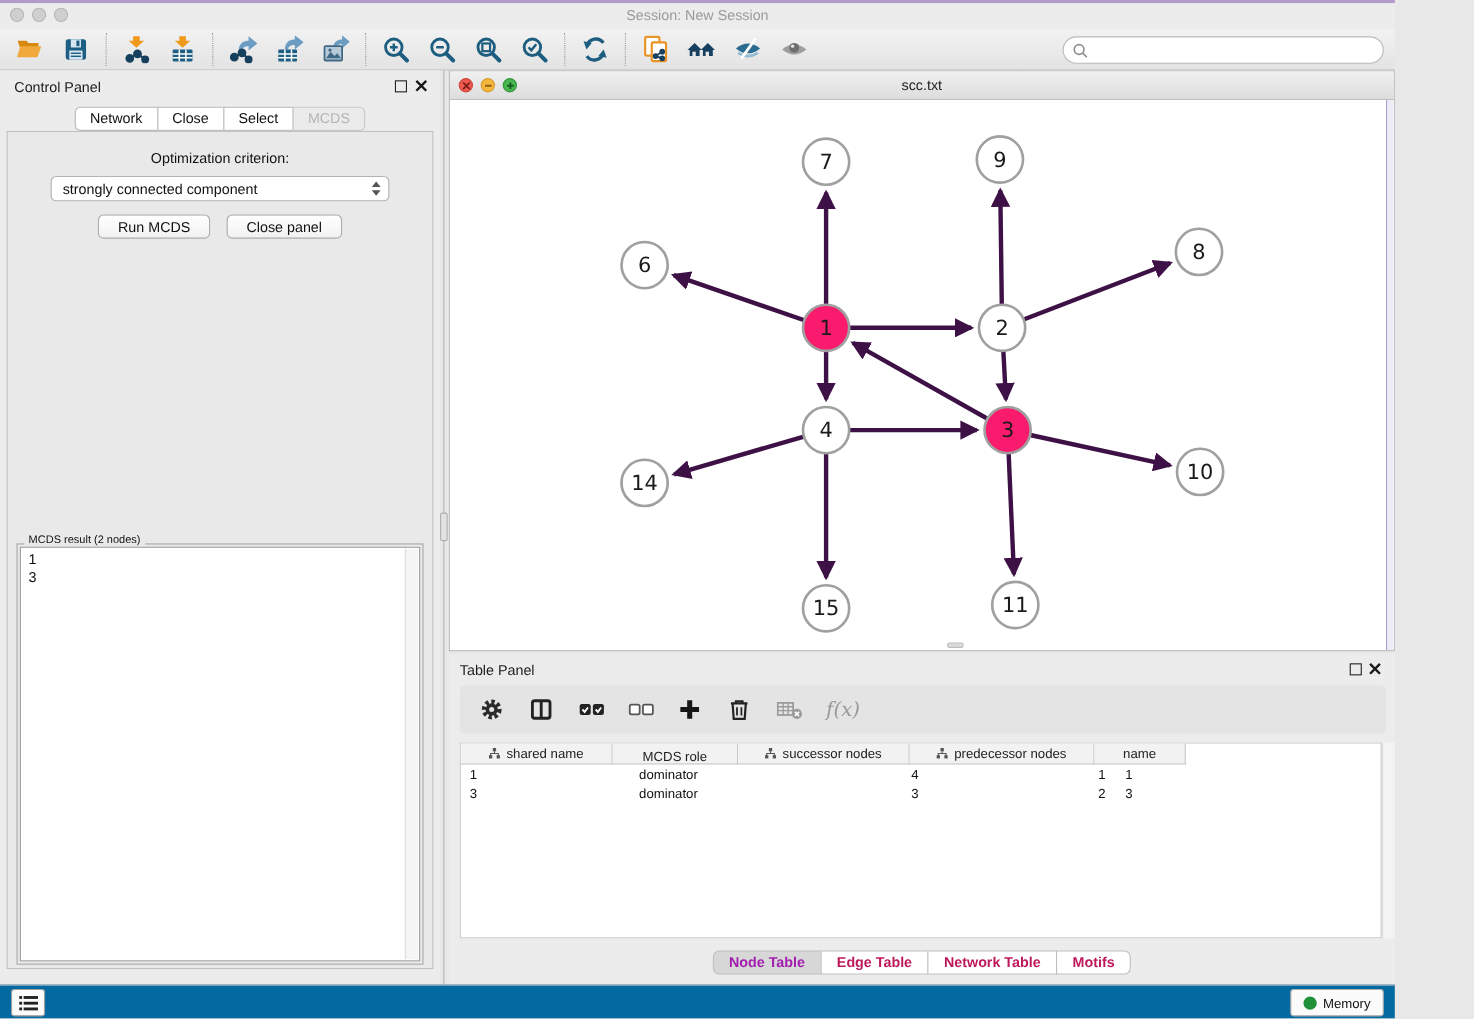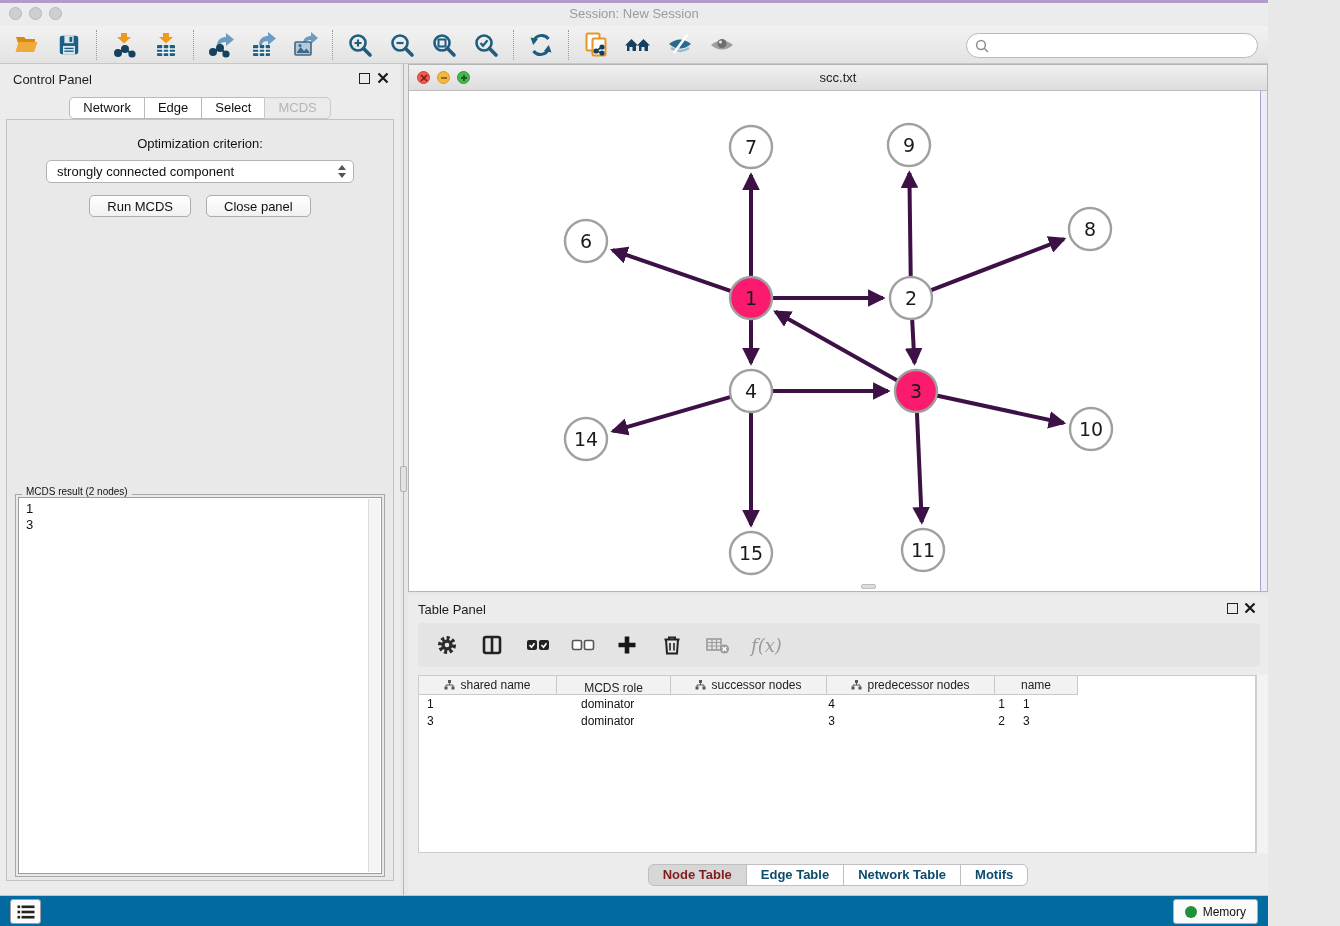--- a/index.html
+++ b/index.html
@@ -71,22 +71,22 @@
   .ttb { background:transparent; border:none; display:flex; align-items:center; justify-content:flex-start; width:28px; height:30px; cursor:default; }
   .fx { font-family:"DejaVu Serif",serif; font-style:italic; font-size:18px; color:#9a9a9a; }
   .tp-table { position:absolute; top:80px; left:10px; right:12px; bottom:42px; background:#fff; border:1px solid #cdcdcd; }
   .thead { display:flex; height:19px; }
   .th { background:#f2f2f2; border-right:1px solid #c9c9c9; border-bottom:1px solid #c9c9c9; display:flex; align-items:center; justify-content:center; gap:5px; font-size:12px; color:#222; }
   .trow { display:flex; height:17px; font-size:12px; color:#111; align-items:center; }
   .c0{width:138px;} .c1{width:114px;flex-direction:column;} .c2{width:156px;} .c3{width:168px;} .c4{width:83px;}
   .td.c0{padding-left:8px;} .td.c1{padding-left:4px;margin-left:20px;} .td.c2{text-align:right;padding-right:12px;} .td.c3{text-align:right;padding-right:10px;} .td.c4{padding-left:8px;}
   .tp-scroll { position:absolute; right:0; top:80px; bottom:42px; width:12px; background:#f3f3f3; border-left:1px solid #cfcfcf; }
   .tp-tabs { position:absolute; bottom:9px; left:0; right:0; display:flex; justify-content:center; }
-  .tp-tab { height:22px; padding:0 14px; font-size:13px; font-weight:bold; line-height:20px; background:#fff; border:1px solid #bfbfbf; margin-left:-1px; color:#0c4a6e; cursor:default; }
-  .tp-tab.selected { background:#d7d7d7; color:#7f1d1d; border-radius:6px 0 0 6px; margin-left:0; }
+  .tp-tab { height:22px; padding:0 14px; font-size:13px; font-weight:bold; line-height:20px; background:#fff; border:1px solid #bfbfbf; margin-left:-1px; color:#be185d; cursor:default; }
+  .tp-tab.selected { background:#d7d7d7; color:#a21caf; border-radius:6px 0 0 6px; margin-left:0; }
   .tp-tab:last-child { border-radius:0 6px 6px 0; }
 
   
   .statusbar { position:absolute; bottom:0; left:0; right:0; height:31px; background:#0369a1; border-top:1px solid #c3c3c3; }
   .sb-left { position:absolute; left:10px; top:3px; width:31px; height:25px; background:#fbfbfb; border:1px solid #9f9f9f; border-radius:3px; display:flex; align-items:center; justify-content:center; }
   .sb-mem { position:absolute; right:10px; top:3px; height:25px; padding:0 11px; background:#fbfbfb; border:1px solid #aeaeae; border-radius:3px; display:flex; align-items:center; gap:6px; font-size:12px; color:#111; }
   .mem-dot { width:12px; height:12px; border-radius:50%; background:#1f9138; }
 </style>
 </head>
 <body>
@@ -266,21 +266,21 @@
       <span class="cp-title">Control Panel</span>
       <button class="float-btn"></button>
       <button class="close-btn">
         <svg width="12" height="12" viewBox="0 0 12 12">
             <path d="M1.5 1.5l9 9M10.5 1.5l-9 9" stroke="#1a1a1a" stroke-width="2.2"></path>
           </svg>
       </button>
     </div>
     <div class="cp-tabs">
       <button class="cp-tab">Network</button>
-      <button class="cp-tab">Edge</button>
+      <button class="cp-tab">Close</button>
       <button class="cp-tab">Select</button>
       <button class="cp-tab selected">MCDS</button>
     </div>
     <div class="cp-content">
       <div class="opt-label">Optimization criterion:</div>
       <div class="selectbox">
         <span>strongly connected component</span>
         <span class="stepper">
             <i class="up"></i>
             <i class="dn"></i>

